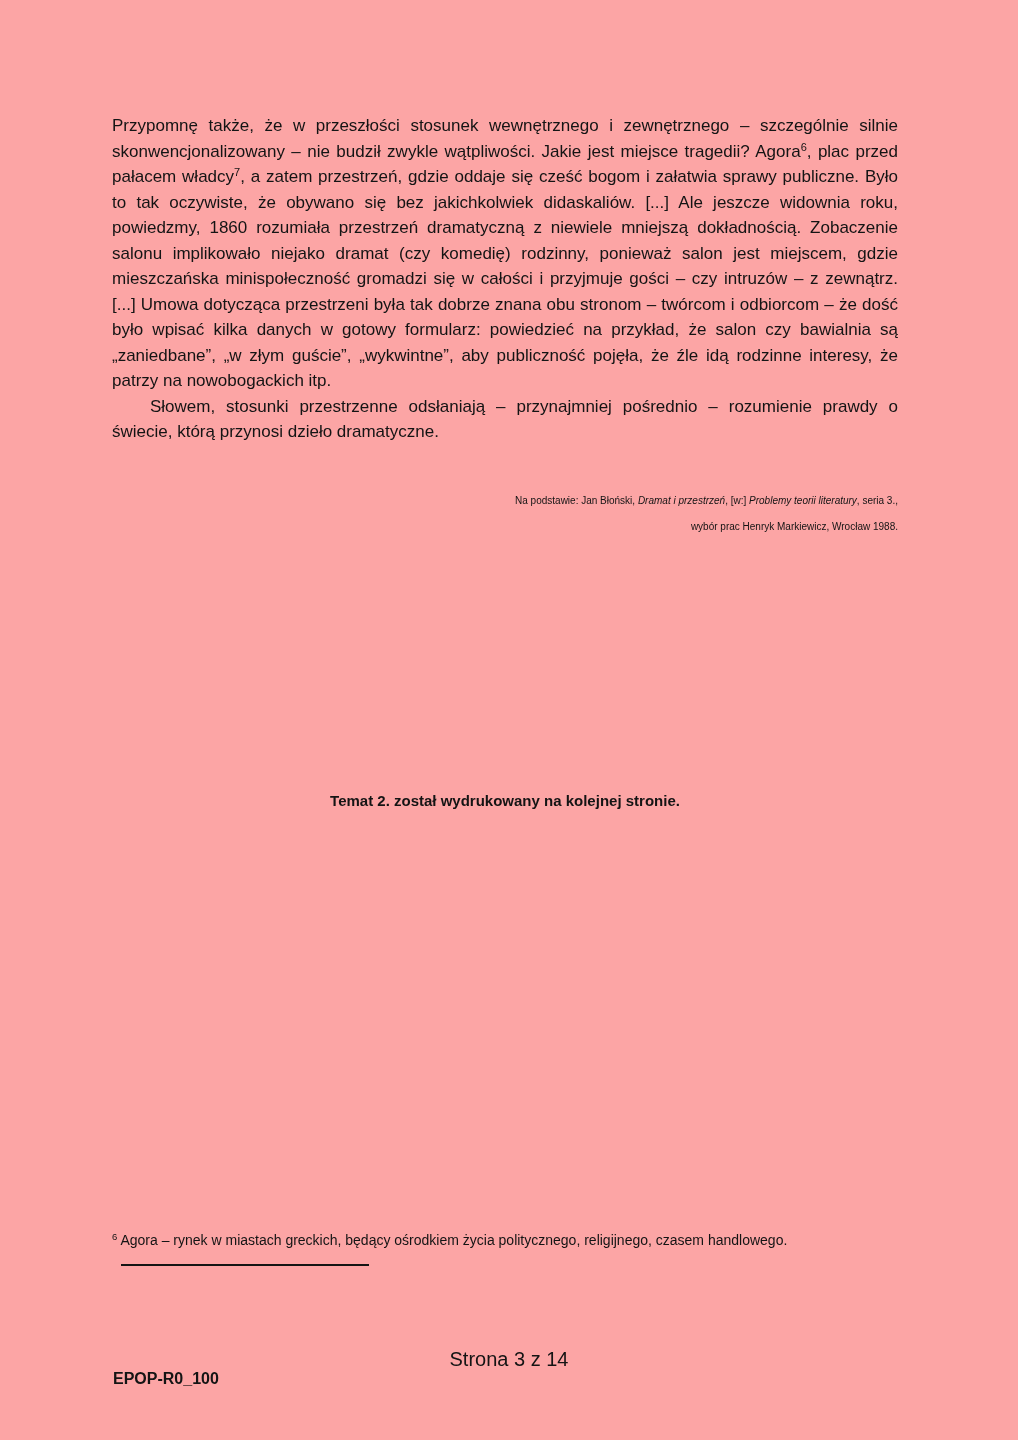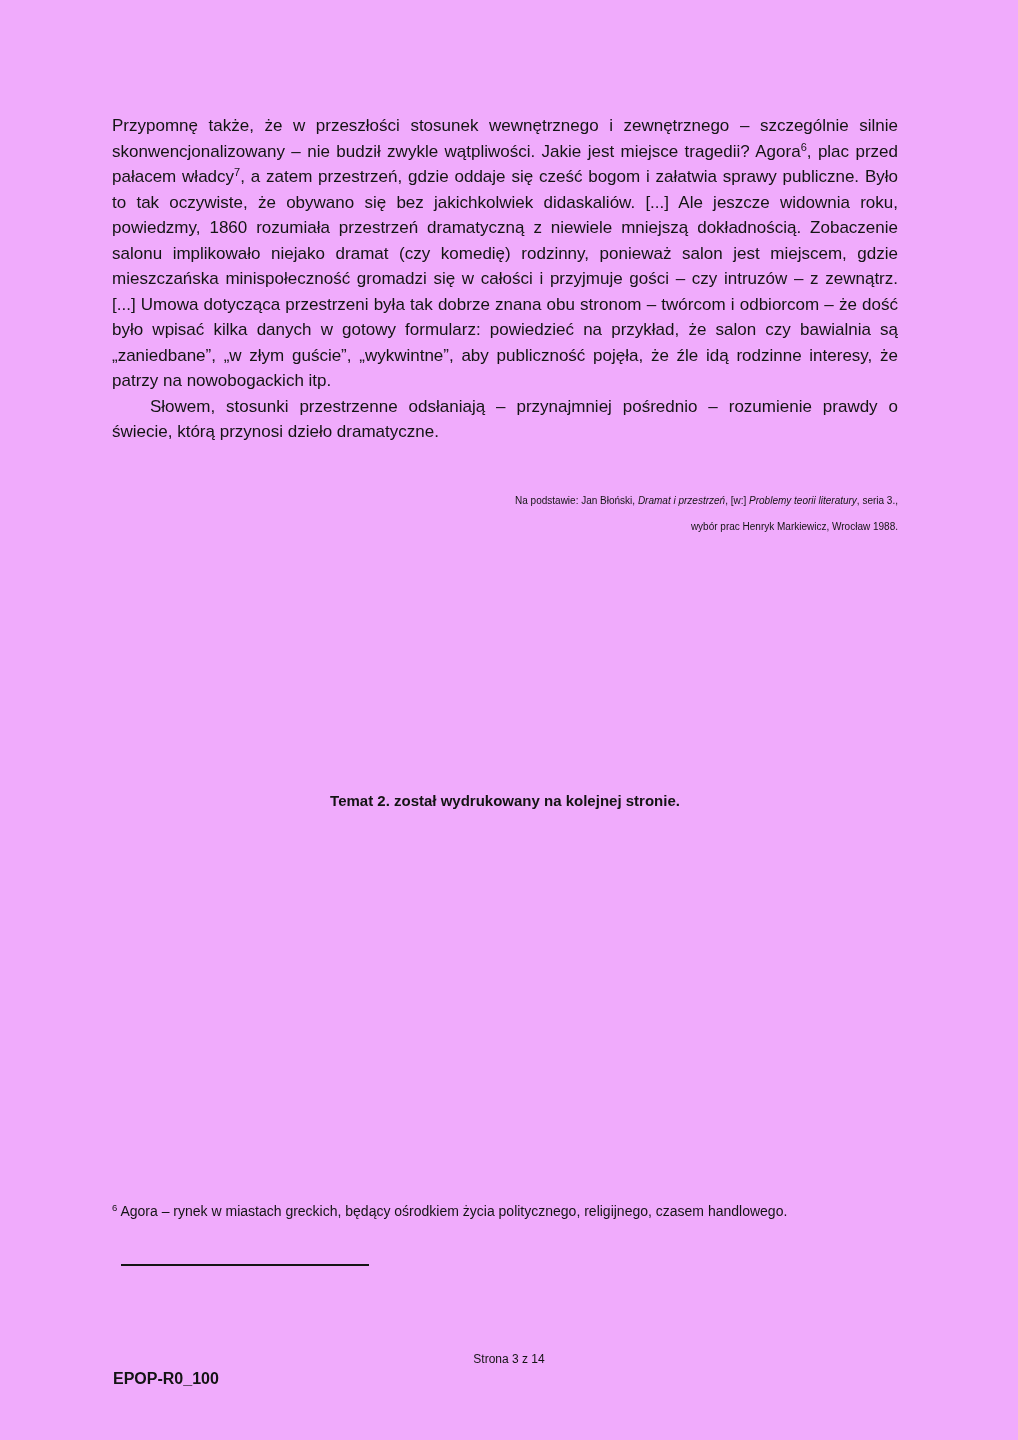--- a/index.html
+++ b/index.html
@@ -1,21 +1,21 @@
 <!DOCTYPE html>
 <html lang="pl"><head>
 <meta charset="utf-8">
 <style>
   * { margin: 0; padding: 0; box-sizing: border-box; }
   html, body { background: #ffffff; }
   .page {
     position: relative;
     width: 1018px;
     height: 1440px;
-    background: #f0abfc;
+    background: #fca5a5;
     color: #141414;
     font-family: "Liberation Sans", sans-serif;
     overflow: hidden;
   }
   .body-text {
     position: absolute;
     left: 112px;
     top: 113px;
     width: 786px;
     font-size: 17px;
@@ -53,34 +53,34 @@
     position: absolute;
     left: 121px;
     top: 1264px;
     width: 248px;
     height: 2px;
     background: #141414;
   }
   .footnotes {
     position: absolute;
     left: 112px;
-    top: 1199px;
+    top: 1228px;
     width: 786px;
     font-size: 14px;
     line-height: 24.5px;
     text-align: left;
   }
   .footnotes sup.fnref { font-size: 9.5px; vertical-align: 5px; }
   .page-number {
     position: absolute;
     left: 0;
     top: 1349px;
     width: 1018px;
     text-align: center;
-    font-size: 12px;
+    font-size: 20px;
     line-height: 20px;
   }
   .doc-code {
     position: absolute;
     left: 113px;
     top: 1371px;
     font-size: 16px;
     font-weight: bold;
     line-height: 16px;
   }

